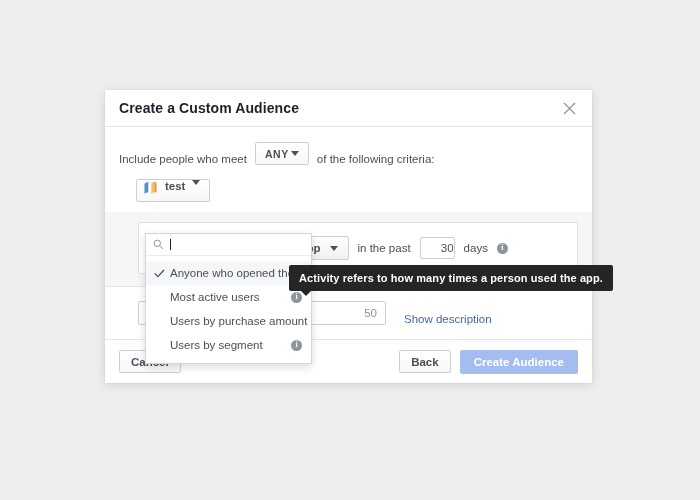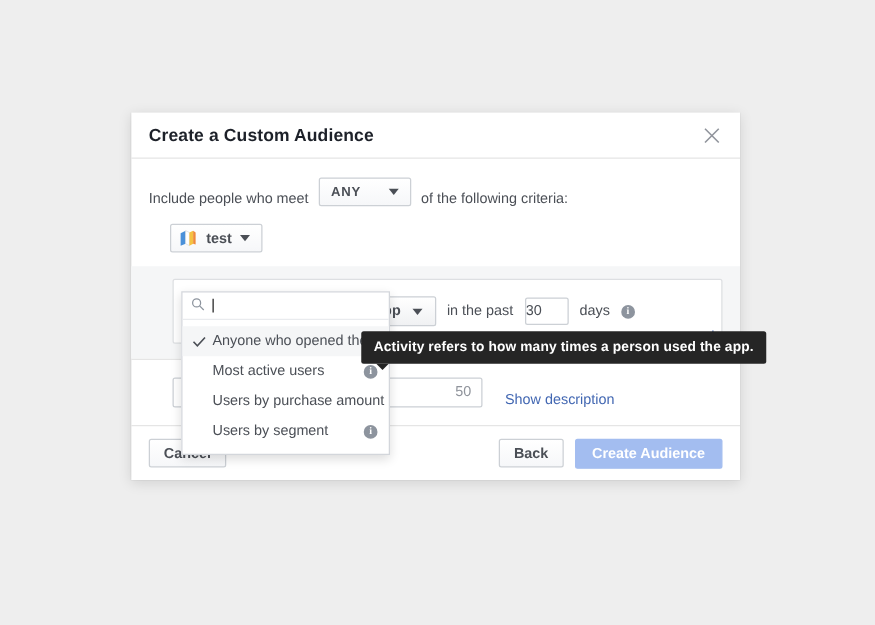--- a/index.html
+++ b/index.html
@@ -64,21 +64,21 @@
     color: #4b4f56;
     height: 24px;
     margin-bottom: 14px;
   }
   .criteria-line .txt { white-space: nowrap; }
 
   .any-select {
     display: inline-flex;
     align-items: center;
     justify-content: center;
-    gap: 22px;
+    gap: 2px;
     height: 23px;
     min-width: 52px;
     padding: 0 9px;
     margin: 0 8px;
     border: 1px solid #ccd0d5;
     border-radius: 2px;
     background: linear-gradient(to bottom, #ffffff, #f6f7f9);
     font-size: 10.5px;
     font-weight: bold;
     color: #4b4f56;
@@ -91,21 +91,20 @@
     width: 0;
     height: 0;
     border-left: 4px solid transparent;
     border-right: 4px solid transparent;
     border-top: 5px solid #4b4f56;
   }
 
   
   .app-pill {
     display: inline-flex;
-    align-items: center;
     gap: 7px;
     height: 23px;
     padding: 0 9px 0 6px;
     border: 1px solid #ccd0d5;
     border-radius: 2px;
     background: linear-gradient(to bottom, #ffffff, #f6f7f9);
     font-size: 11.5px;
     font-weight: bold;
     color: #4b4f56;
     cursor: pointer;
@@ -168,21 +167,21 @@
   }
 
   .num-input {
     width: 35px;
     height: 22px;
     border: 1px solid #ccd0d5;
     border-radius: 2px;
     background: #fff;
     font-size: 11.5px;
     color: #4b4f56;
-    text-align: left;
+    text-align: right;
     font-family: "Liberation Sans", sans-serif;
     box-sizing: border-box;
     padding: 0;
   }
 
   .info-icon {
     width: 11px;
     height: 11px;
     border-radius: 50%;
     background: #8d949e;

